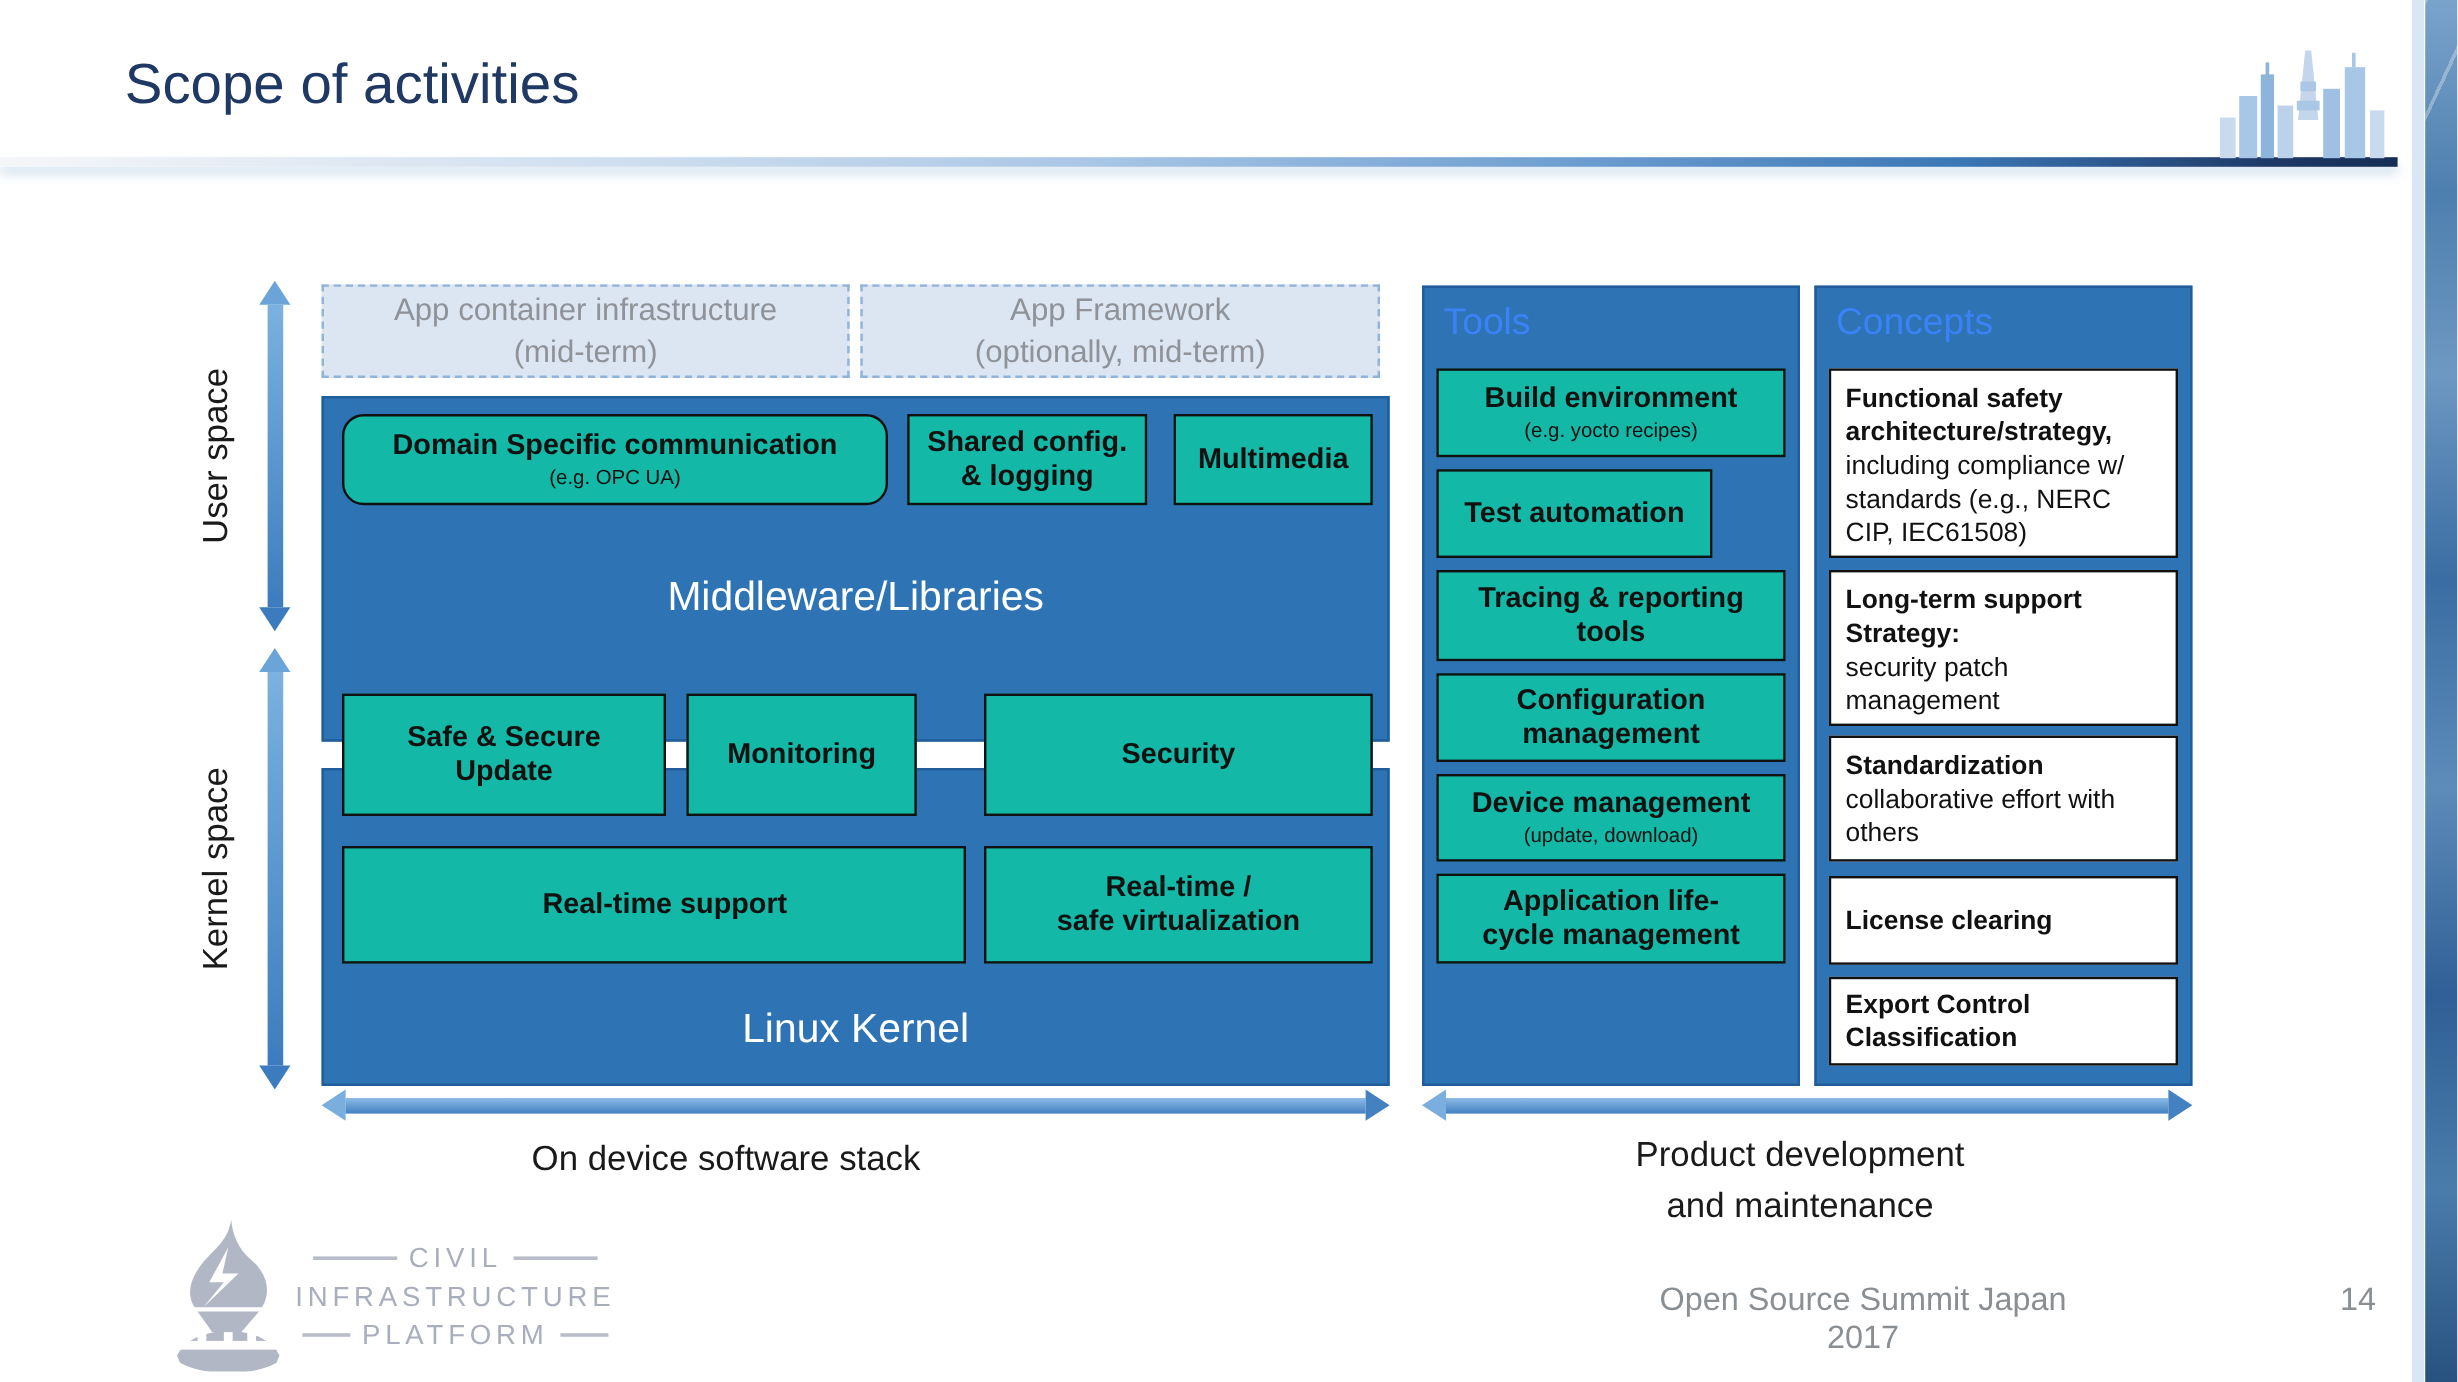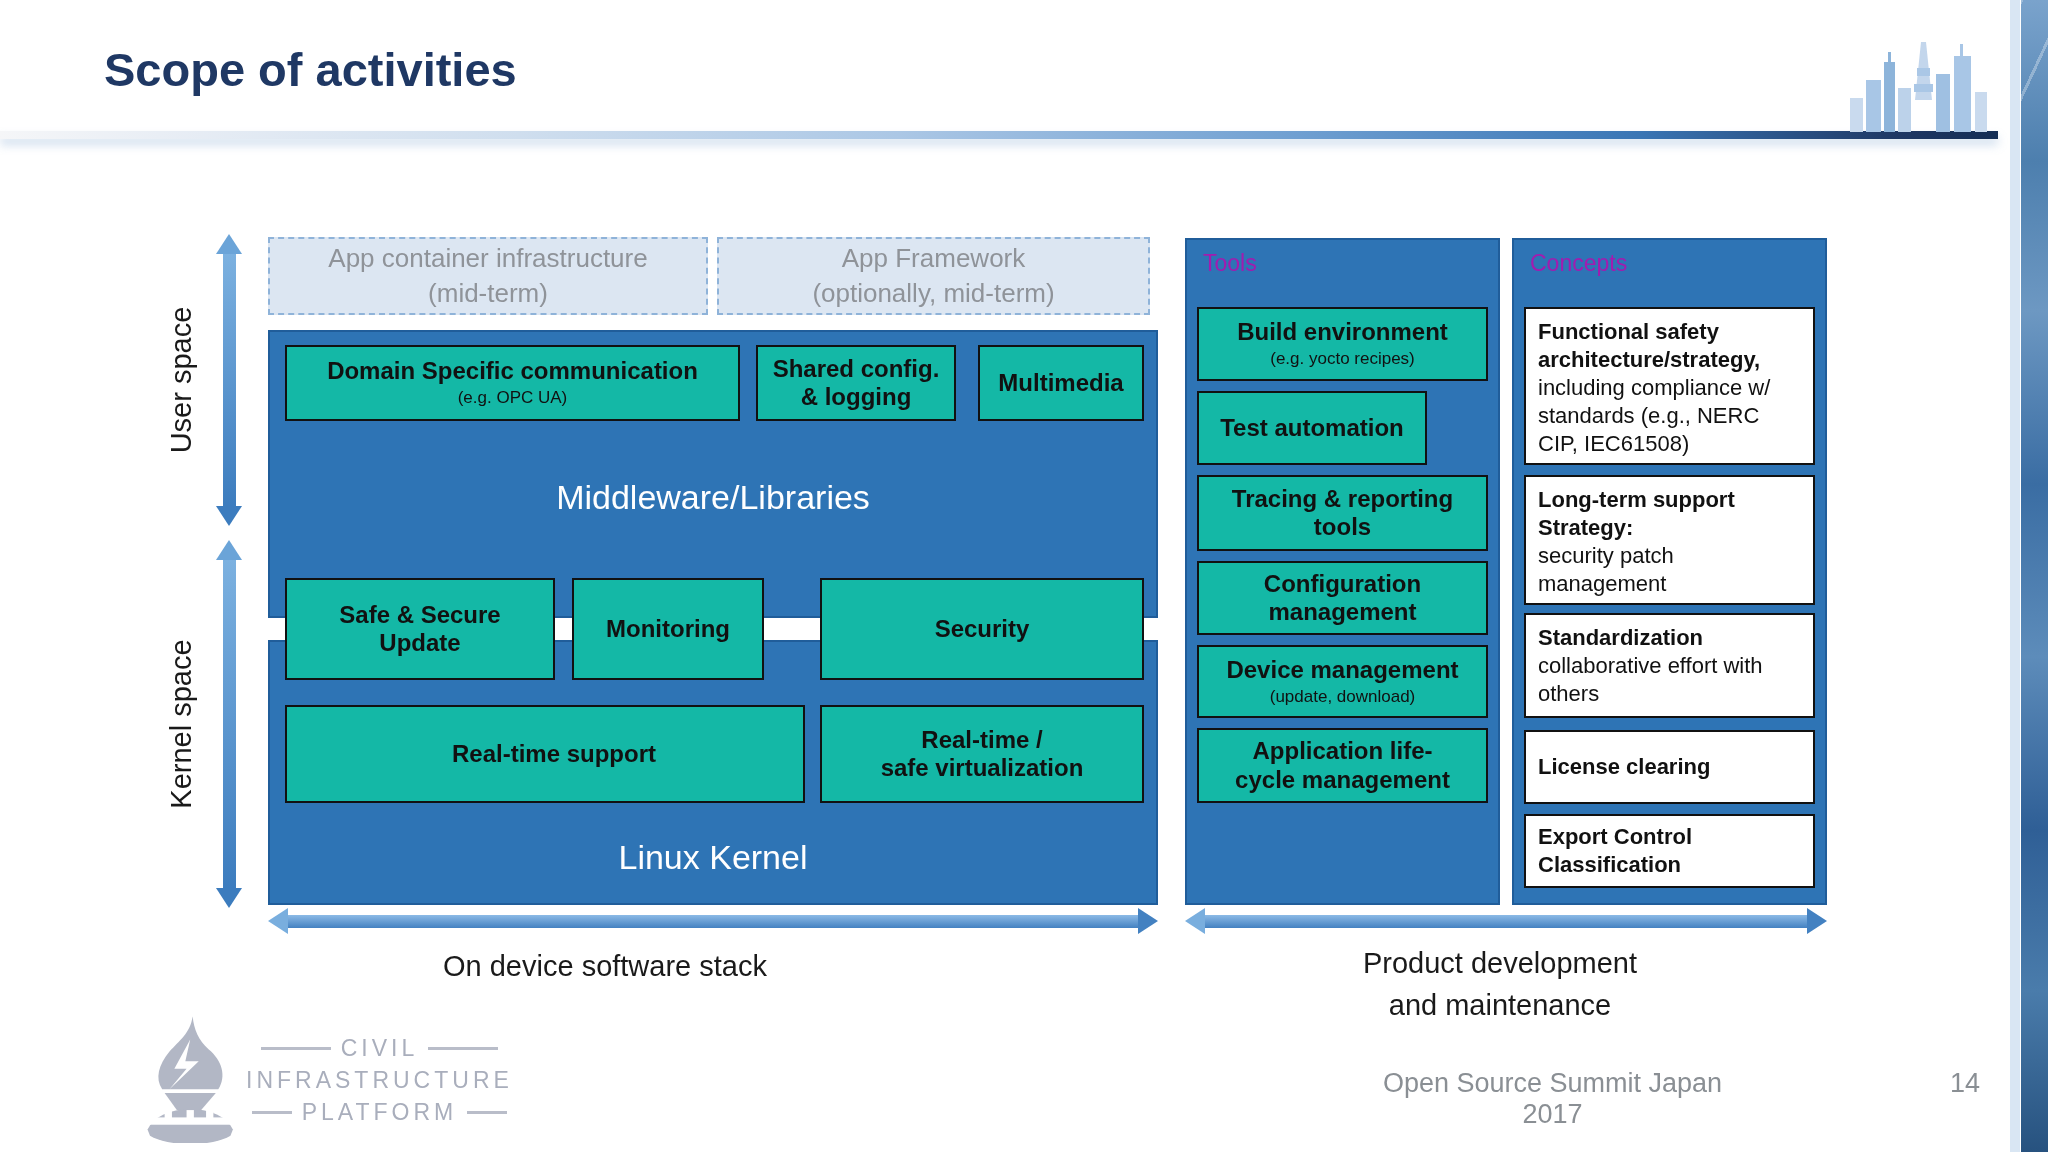--- a/index.html
+++ b/index.html
@@ -2,34 +2,34 @@
 <html><head>
 <meta charset="utf-8">
 <style>
   html,body{margin:0;padding:0;background:#ffffff;}
   .slide{
     position:relative;width:2048px;height:1152px;background:#ffffff;overflow:hidden;
     font-family:"Liberation Sans","DejaVu Sans",sans-serif;color:#111;
   }
   .abs{position:absolute;}
   
-  .title{position:absolute;left:104px;top:42px;font-size:47px;font-weight:700;color:#1f3864;letter-spacing:0px;}
+  .title{position:absolute;left:104px;top:42px;font-size:47px;font-weight:400;color:#1f3864;letter-spacing:0px;}
   .divider{position:absolute;left:0;top:131px;width:1998px;height:8px;
     background:linear-gradient(to right,#f5f6f8 0%,#e9eef5 8%,#cfdeee 26%,#abc7e5 45%,#6f9fd1 65%,#3a76b5 82%,#1f3864 95%,#152e55 100%);
     box-shadow:0 6px 10px rgba(120,160,205,.35);}
   
   .pale-strip{position:absolute;left:2010px;top:0;width:10px;height:1152px;background:#d9e6f3;}
   .band{position:absolute;left:2021px;top:0;width:27px;height:1152px;
     background:
       linear-gradient(115deg, rgba(255,255,255,.28) 0 2px, transparent 2px 40px, rgba(255,255,255,.30) 40px 43px, transparent 43px),
       linear-gradient(180deg,#7aa3cc 0%,#4d7fae 14%,#6d98c2 27%,#3a6da3 42%,#5d8cba 57%,#2f5f96 72%,#4a7cab 86%,#27527f 100%);}
   
   .blue{position:absolute;background:#2e74b5;border:2px solid #205d9a;box-sizing:border-box;}
   .blue-label{position:absolute;color:#ffffff;font-size:34px;text-align:center;font-weight:400;}
-  .colhead{position:absolute;color:#a21caf;font-size:23px;font-weight:400;}
+  .colhead{position:absolute;color:#3b82f6;font-size:31px;font-weight:400;}
   
   .wbox{position:absolute;background:#14b8a6;border:2px solid #111;box-sizing:border-box;
     display:flex;flex-direction:column;align-items:center;justify-content:center;text-align:center;z-index:3;}
   .wbox .t{font-weight:700;font-size:24px;line-height:1.18;padding:0 8px;}
   .wbox .sub{font-weight:400;font-size:17px;line-height:1.2;margin-top:3px;}
   
   .cbox{position:absolute;background:#ffffff;border:2px solid #111;box-sizing:border-box;
     padding:9px 12px;text-align:left;z-index:3;}
   .cbox .ct{display:block;font-weight:700;font-size:22px;line-height:1.27;}
   .cbox .cd{display:block;font-weight:400;font-size:22px;line-height:1.27;}
@@ -100,21 +100,21 @@
   <div class="obox" style="left:268px;top:237px;width:440px;height:78px;">
     <span class="in1">App container infrastructure (mid-term)</span>
   </div>
   <div class="obox" style="left:717px;top:237px;width:433px;height:78px;">
     <span class="in2">App Framework (optionally, mid-term)</span>
   </div>
 
   <div class="blue" style="left:268px;top:330px;width:890px;height:288px;"></div>
   <div class="blue-label" style="left:268px;top:478px;width:890px;">Middleware/Libraries</div>
 
-  <div class="wbox" style="left:285px;top:345px;width:455px;height:76px;">
+  <div class="wbox" style="left:285px;top:345px;width:455px;height:76px;border-radius:18px;">
     <span class="t">Domain Specific communication</span>
     <span class="sub">(e.g. OPC UA)</span>
   </div>
   <div class="wbox" style="left:756px;top:345px;width:200px;height:76px;">
     <span class="t">Shared config.</span>
     <span class="t">&amp; logging</span>
   </div>
   <div class="wbox" style="left:978px;top:345px;width:166px;height:76px;">
     <span class="t">Multimedia</span>
   </div>

